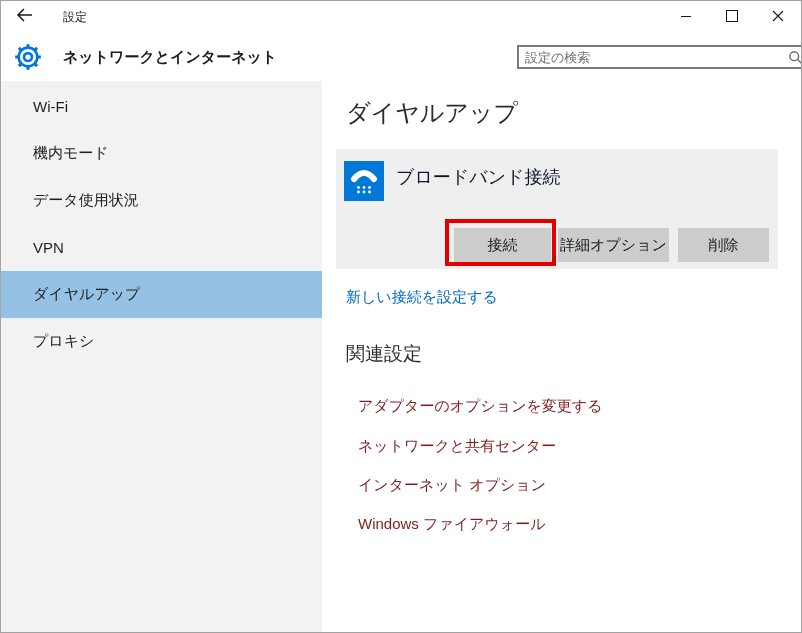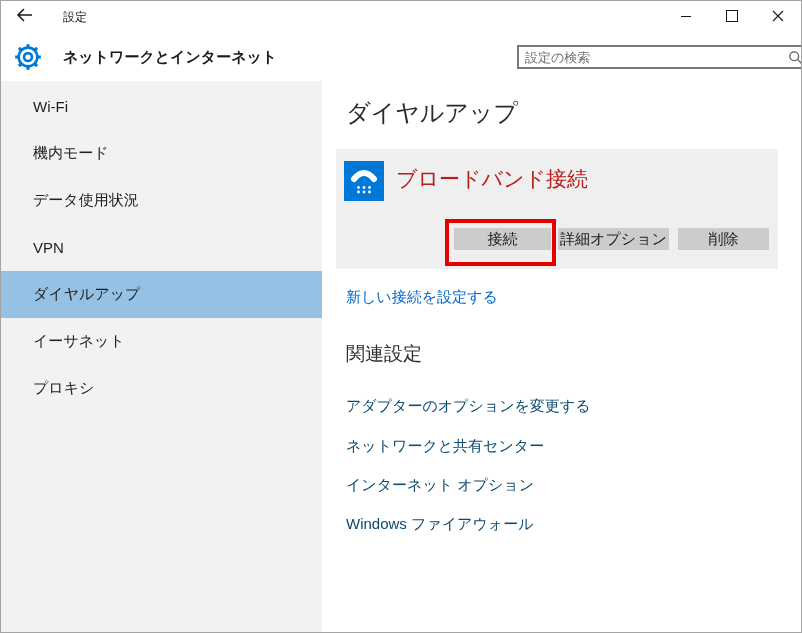--- a/index.html
+++ b/index.html
@@ -31,33 +31,33 @@
   .content { display:flex; height:551px; }
   .sidebar { width:321px; background:#f2f2f2; padding-top:2px; flex:0 0 auto; }
   .side-item { height:47px; display:flex; align-items:center; padding-left:32px; font-size:15px; color:#1f1f1f; }
   .side-item.selected { background:#94c1e4; }
 
   .main { flex:1; position:relative; background:#ffffff; }
   .page-heading { position:absolute; left:24px; top:16px; font-size:24px; font-weight:400; color:#2b2b2b; }
 
   .card { position:absolute; left:14px; top:68px; width:442px; height:120px; background:#efefef; }
   .tile { position:absolute; left:8px; top:12px; width:40px; height:40px; background:#0078d7; display:flex; align-items:center; justify-content:center; }
-  .conn-name { position:absolute; left:60px; top:16px; font-size:21px; color:#b91c1c; }
+  .conn-name { position:absolute; left:60px; top:16px; font-size:18px; color:#0f172a; }
 
-  .btn { position:absolute; height:22px; background:#cccccc; border:none; font-family:inherit;
+  .btn { position:absolute; height:34px; background:#cccccc; border:none; font-family:inherit;
          font-size:15px; color:#1a1a1a; display:flex; align-items:center; justify-content:center; padding:0; }
   .btn-connect  { left:118px; top:79px; width:97px; }
   .btn-advanced { left:222px; top:79px; width:111px; }
   .btn-delete   { left:342px; top:79px; width:91px; }
   .red-box { position:absolute; left:109px; top:70px; width:111px; height:47px; border:4px solid #e50000; pointer-events:none; }
 
   .link { font-size:15px; text-decoration:none; cursor:pointer;text-align:right; }
   .link-new { position:absolute; left:24px; top:207px; color:#0066cc; }
   .related-heading { position:absolute; left:24px; top:260px; font-size:19px; font-weight:400; color:#2b2b2b; }
-  .related-link { position:absolute; left:24px; color:#0c4a6e; }
+  .related-link { position:absolute; left:36px; color:#7f1d1d; }
   .rl-0 { top:316px; } .rl-1 { top:356px; } .rl-2 { top:395px; } .rl-3 { top:434px; }
 </style>
 </head>
 <body>
 
 <div class="window">
 
   <div class="titlebar">
     <div class="back-btn">
       <span>
@@ -124,21 +124,20 @@
   </div>
 
   <div class="content">
 
     <div class="sidebar">
       <div class="side-item">Wi-Fi</div>
       <div class="side-item">機内モード</div>
       <div class="side-item">データ使用状況</div>
       <div class="side-item">VPN</div>
       <div class="side-item selected">ダイヤルアップ</div>
-      <div class="side-item">イーサネット</div>
       <div class="side-item">プロキシ</div>
     </div>
 
     <div class="main">
       <div class="page-heading">ダイヤルアップ</div>
 
       <div class="card">
         <div class="tile">
           <svg width="40" height="40" viewBox="0 0 40 40">
             <path d="M10 18 q10 -12 20 0" fill="none" stroke="#ffffff" stroke-width="6" stroke-linecap="round"></path>

